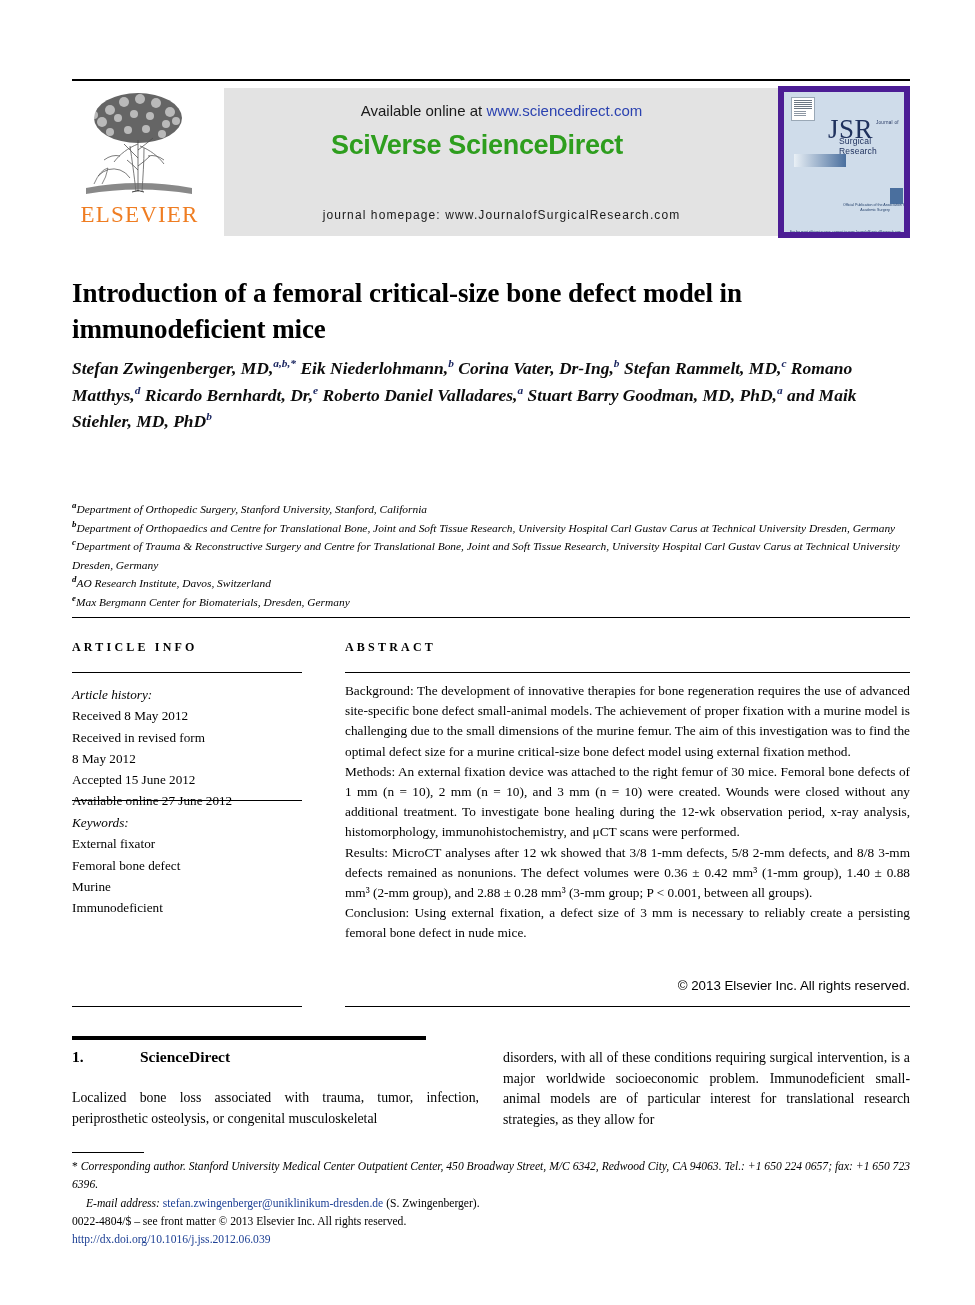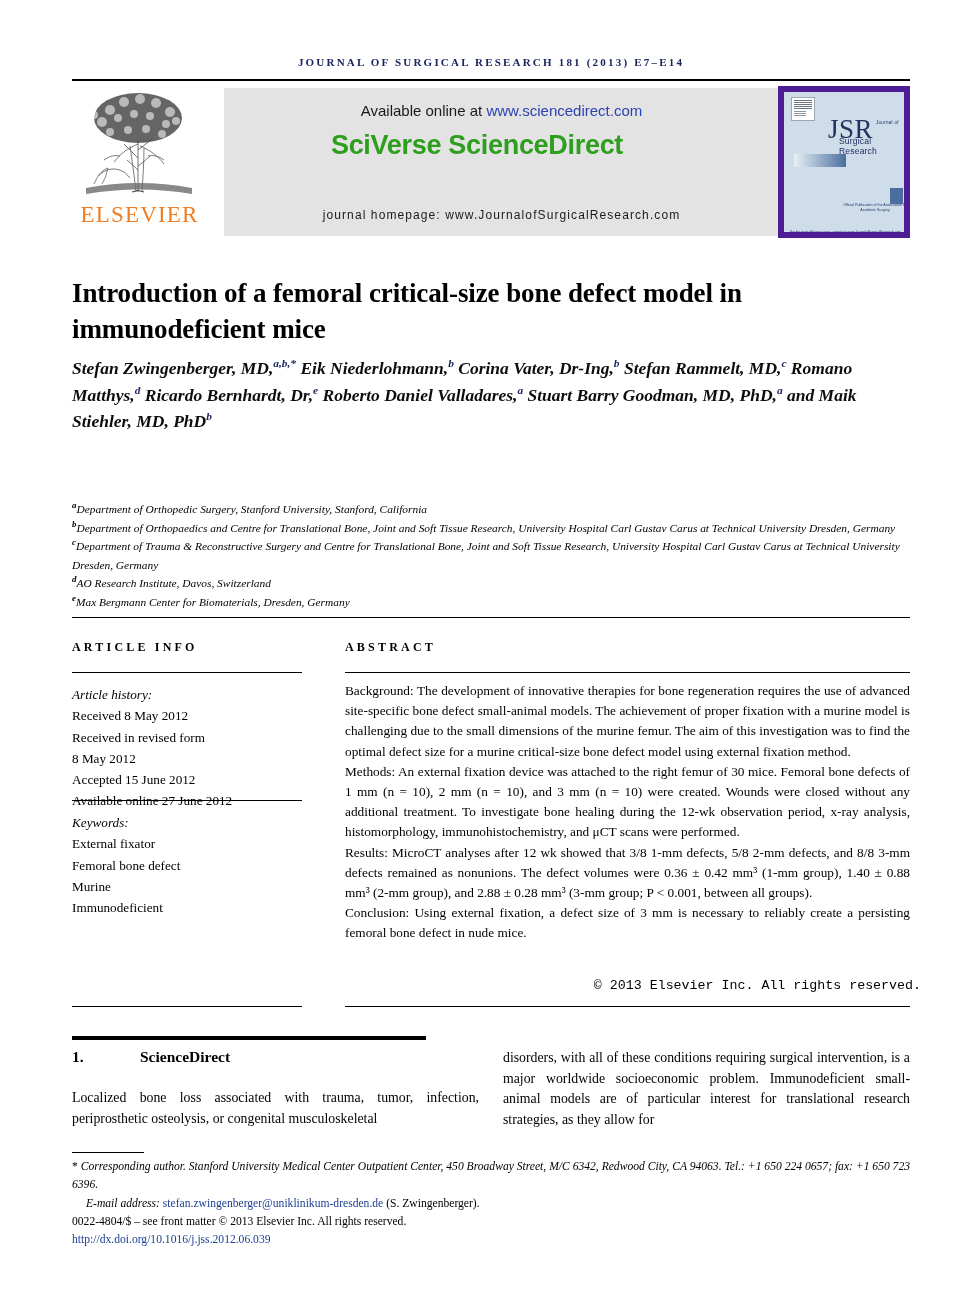--- a/index.html
+++ b/index.html
@@ -285,23 +285,23 @@
     font-family: "Liberation Serif", "DejaVu Serif", serif;
     font-size: 13.3px;
     line-height: 1.52;
     text-align: justify;
     color: #000;
   }
   .abstract p { margin: 0; }
   .abs-lead { }
   .copyline {
     position: absolute;
-    left: 356px; top: 978px; width: 565px;
+    left: 345px; top: 978px; width: 565px;
     text-align: right;
-    font-family: Liberation Mono, monospace;
+    font-family: Liberation Sans, sans-serif;
     font-size: 13.3px;
     color: #000;
   }
 
   
   .intro-num {
     position: absolute; left: 72px; top: 1048px;
     font-family: "Liberation Serif", "DejaVu Serif", serif;
     font-weight: bold; font-size: 15.5px;
   }
@@ -341,21 +341,20 @@
   .fn-email-label { font-style: italic; }
   .link-blue { color: #1c3f94; }
   .fn-indent { padding-left: 14px; display: inline-block; }
   .fn-doi { color: #1c3f94; }
 </style>
 </head>
 <body>
 
 <div class="page">
 
-  <div class="runhead">Journal of Surgical Research 181 (2013) e7–e14</div>
   <div class="rule-top"></div>
 
   <div class="masthead">
 
     <div class="elsevier-logo">
       <svg class="elsevier-tree" viewBox="0 0 118 112">
         <g stroke="#3b3b3b" stroke-width="0.7" fill="none">
           <path d="M58 104 L58 52 M58 70 Q50 62 44 56 M58 62 Q66 56 73 50 M58 82 Q52 76 47 72 M58 78 Q65 73 70 68"></path>
           <path d="M52 104 q6 -3 12 0" stroke-width="1"></path>
         </g>

